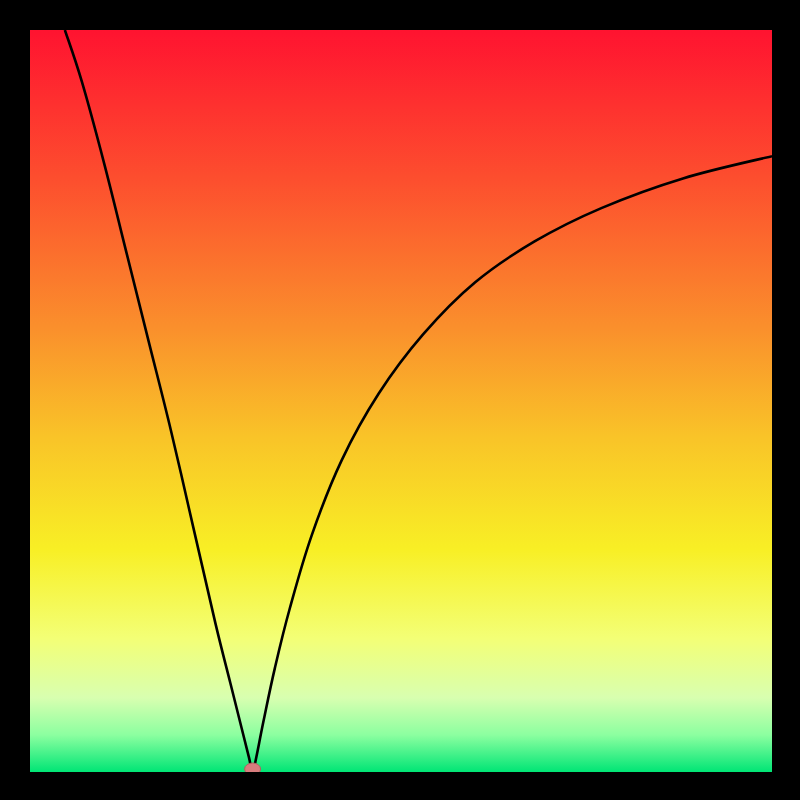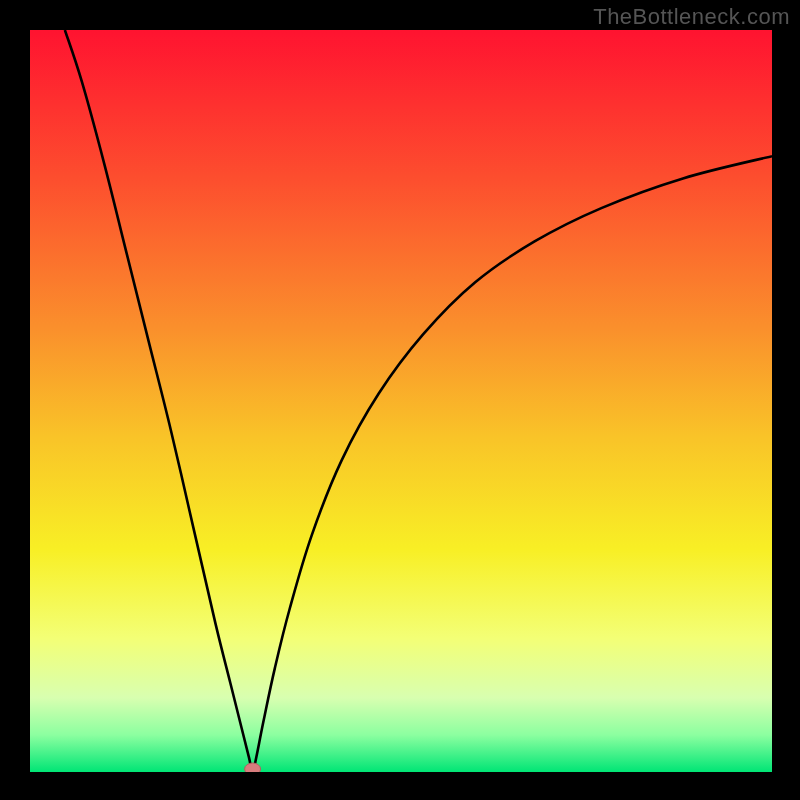--- a/index.html
+++ b/index.html
@@ -38,21 +38,20 @@
   .plot svg {
     display: block;
     width: 742px;
     height: 742px;
   }
 </style>
 </head>
 <body>
 
 <div class="frame">
-  <div class="watermark">TheBottleneck.com</div>
 
   <div class="plot">
     <svg viewBox="0 0 742 742" preserveAspectRatio="none">
       <defs>
         <linearGradient id="bg-grad" x1="0" y1="0" x2="0" y2="1">
             <stop offset="0%" stop-color="#ff1330"></stop>
             <stop offset="20%" stop-color="#fd4e2e"></stop>
             <stop offset="40%" stop-color="#fa8f2c"></stop>
             <stop offset="55.00000000000001%" stop-color="#f9c428"></stop>
             <stop offset="70%" stop-color="#f8ef25"></stop>

